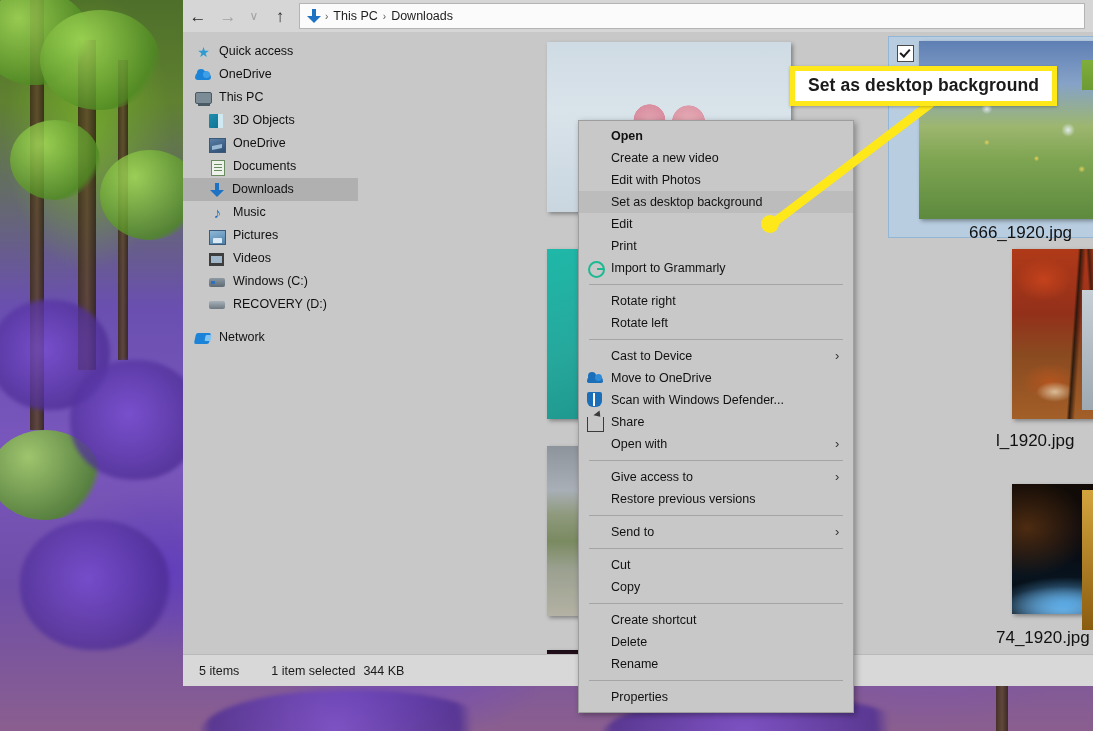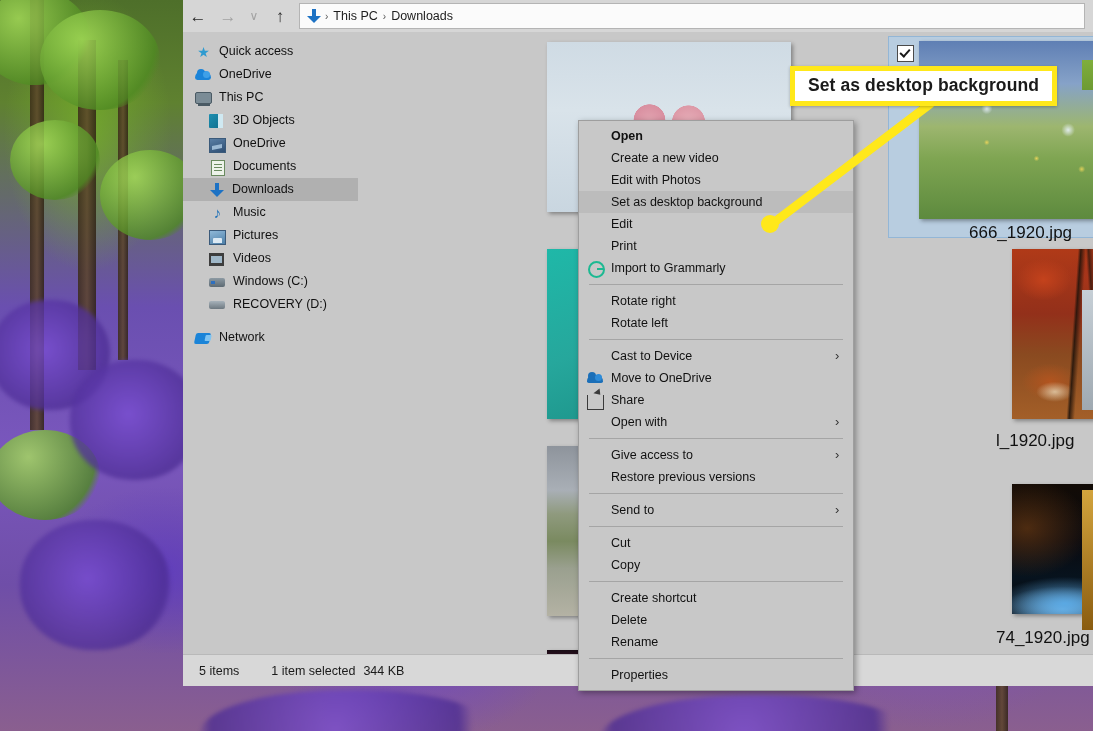--- a/index.html
+++ b/index.html
@@ -565,20 +565,26 @@
       <span class="mi-arrow">›</span>
     </div>
     <div class="mi">
       <span class="mi-ico">
           <span class="ic-onedrive" style="display:block;position:relative;"></span>
         </span>
       <span>Move to OneDrive</span>
     </div>
     <div class="mi">
       <span class="mi-ico">
+          <span class="ic-defender" style="display:block;"></span>
+        </span>
+      <span>Scan with Windows Defender...</span>
+    </div>
+    <div class="mi">
+      <span class="mi-ico">
           <span class="ic-share" style="display:block;"></span>
         </span>
       <span>Share</span>
     </div>
     <div class="mi">
       <span>Open with</span>
       <span class="mi-arrow">›</span>
     </div>
 
     <div class="mi-sep"></div>

